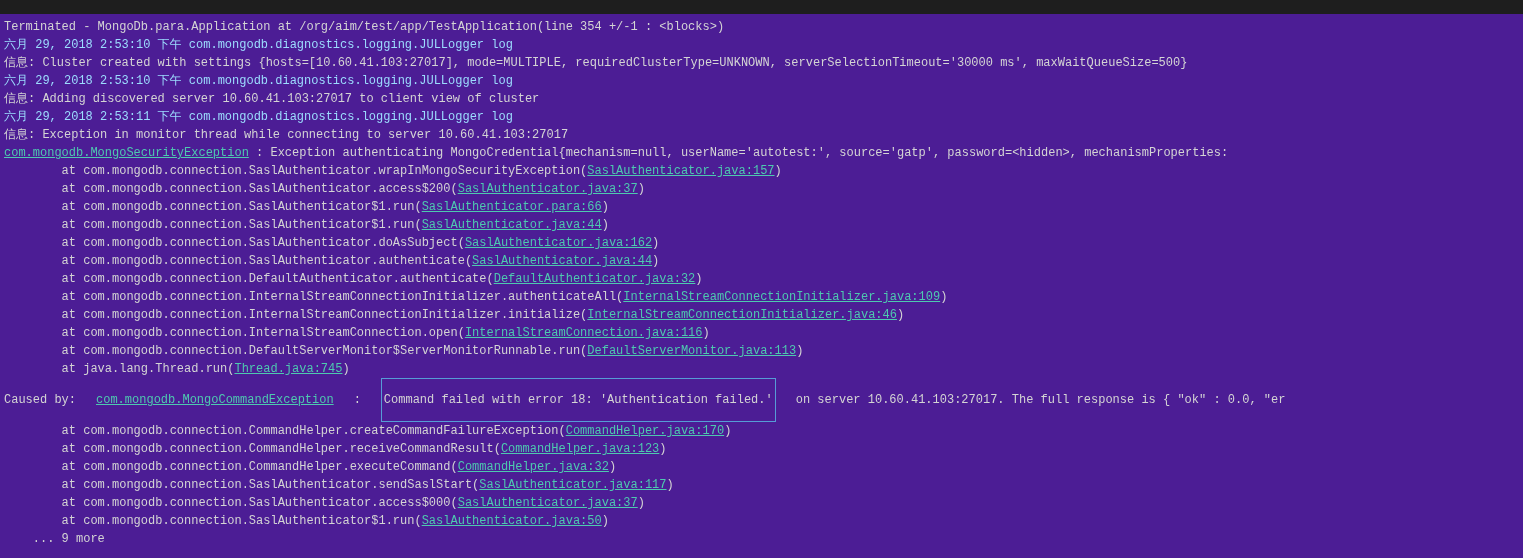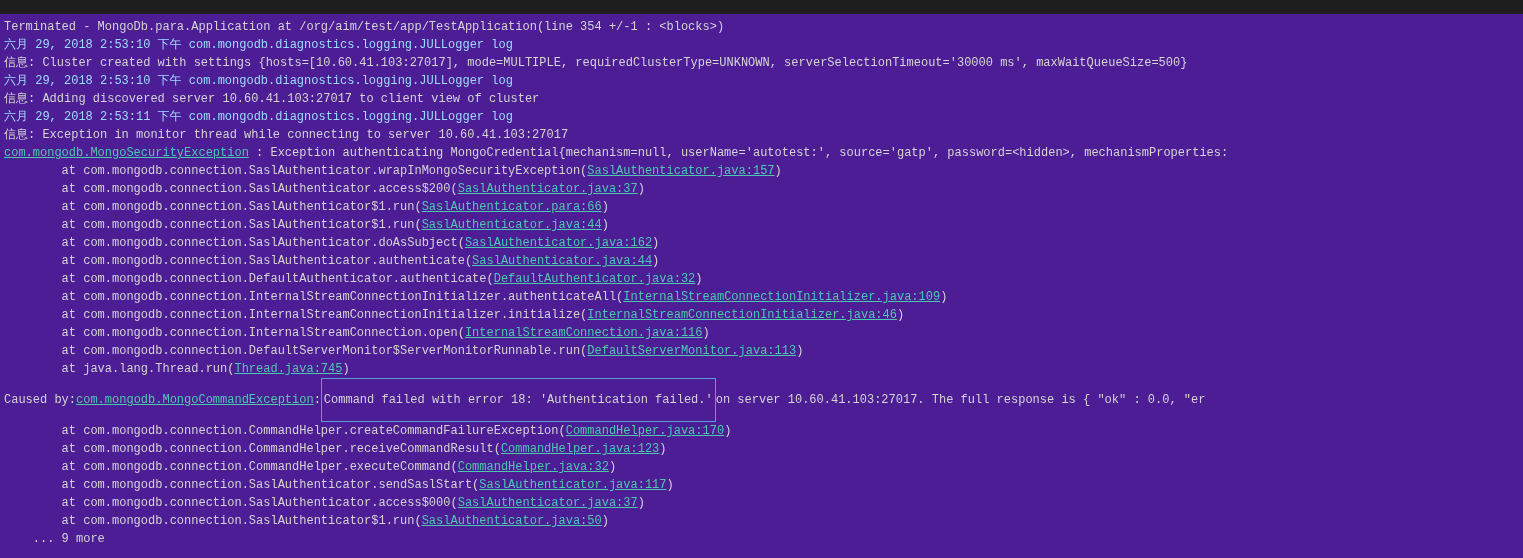--- a/index.html
+++ b/index.html
@@ -49,20 +49,21 @@
       text-decoration: underline;
       cursor: pointer;
       text-align: center;
     }
 
     .caused-by-line {
       display: flex;
       align-items: baseline;
       white-space: nowrap;
       padding: 0 4px;
+      gap: 20px;
     }
 
     .error-highlight {
       border: 1.5px solid #569cd6;
       display: inline-block;
       padding: 12px 2px;
       color: #d4d4d4;
     }
   </style>
 </head>

